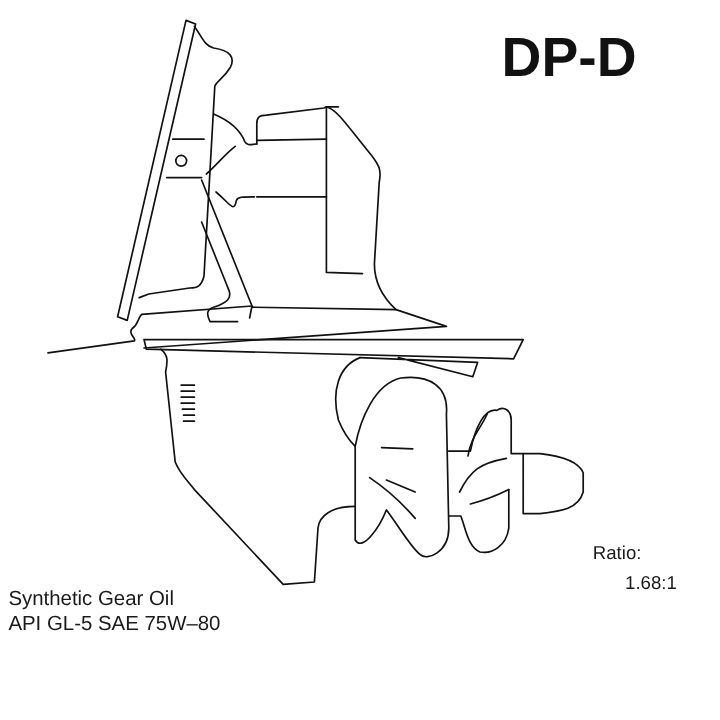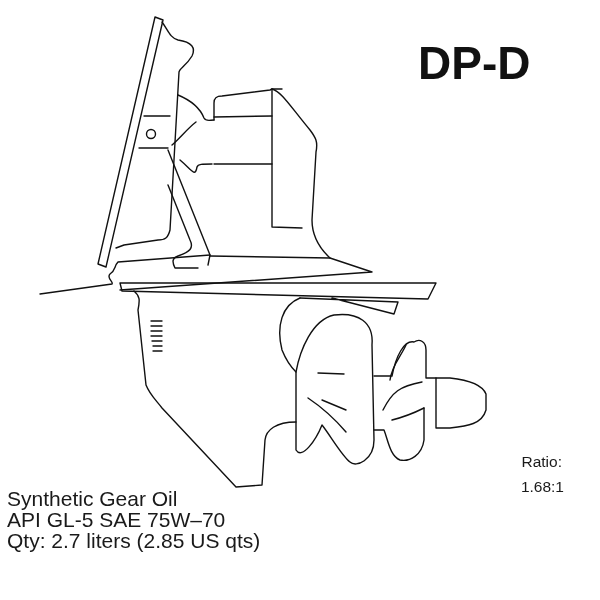--- a/index.html
+++ b/index.html
@@ -1,20 +1,20 @@
 <!DOCTYPE html>
 <html><head>
   <meta charset="utf-8">
   <style>
     html, body { margin: 0; padding: 0; background: #ffffff; }
     body { width: 600px; height: 600px; position: relative; overflow: hidden; font-family: "Liberation Sans", sans-serif; color: #111111; }
-    .title { position: absolute; left: 418px; top: 24px; font-size: 46px; font-weight: bold; letter-spacing: 0px; line-height: 1; margin-top: 16px; }
-    .oil { position: absolute; left: 7px; top: 488px; font-size: 21px; line-height: 21px; color: #1a1a1a; }
+    .title { position: absolute; left: 418px; top: 24px; font-size: 46px; font-weight: bold; letter-spacing: 0px; line-height: 1; }
+    .oil { position: absolute; left: 7px; top: 488px; font-size: 17px; line-height: 21px; color: #1a1a1a; }
     .ratio { position: absolute; left: 494px; top: 450px; width: 70px; text-align: right; font-size: 15.5px; line-height: 24.5px; color: #1a1a1a; }
-    .ratio .lbl { text-align: right; padding-right: 2px; }
+    .ratio .lbl { text-align: left; padding-right: 2px; }
     svg.drawing { position: absolute; left: 0; top: 0; }
     svg.drawing path, svg.drawing line, svg.drawing ellipse, svg.drawing circle, svg.drawing polyline, svg.drawing polygon { fill: none; stroke: #111; stroke-width: 1.4; stroke-linejoin: round; stroke-linecap: round; }
   </style>
 </head>
 <body>
 
 <div class="title">DP-D</div>
 
 <svg class="drawing" width="600" height="600" viewBox="0 0 600 600">
 
@@ -77,20 +77,19 @@
     <path d="M392,420 C400,418 412,414 424,408"></path>
     <path d="M406,345 C400,358 392,365 390,380"></path>
   </g>
   <g>
     <path d="M436,378 L436,428 L450,428 C468,426 482,424 486,410 L486,394 C482,384 468,380 450,378 Z"></path>
   </g>
 </svg>
 
 <div class="oil">
   <div>Synthetic Gear Oil</div>
-  <div>API GL-5 SAE 75W–70</div>
-  <div>Qty: 2.7 liters (2.85 US qts)</div>
+  <div>API GL-5 SAE 75W–80</div>
 </div>
 
 <div class="ratio">
   <div class="lbl">Ratio:</div>
   <div>1.68:1</div>
 </div>
 
 </body></html>

